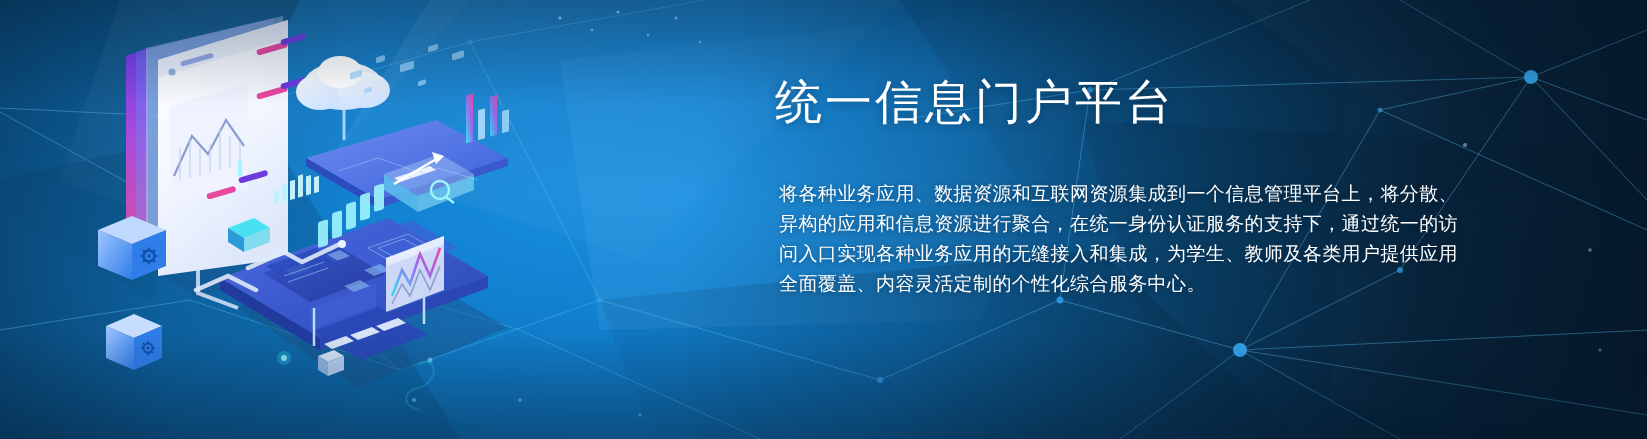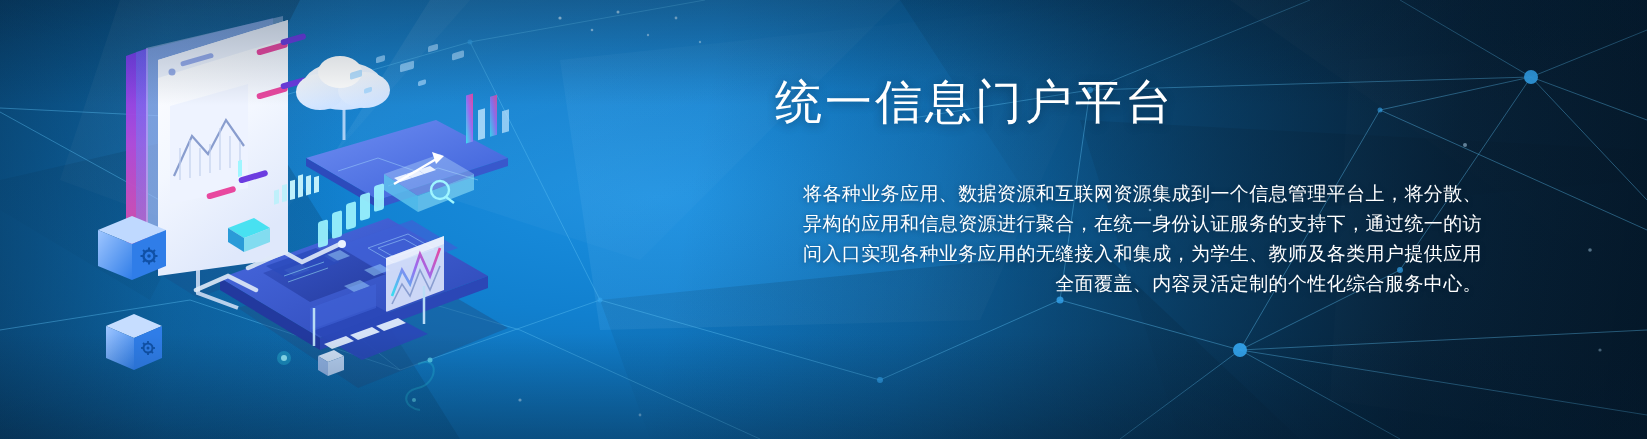--- a/index.html
+++ b/index.html
@@ -37,24 +37,23 @@
   }
   svg.layer{width:100%;height:100%;display:block;}
   
   #copy{position:absolute;left:775px;top:78px;width:700px;}
   #title{
     color:#ffffff;font-size:47px;line-height:1;letter-spacing:3px;
     font-weight:400;margin:0;text-shadow:0 2px 10px rgba(2,30,55,.45);
     white-space:nowrap;
   }
   #desc{
-    margin:15px;margin-top:54px;color:#ffffff;font-size:19px;line-height:30px;
+    margin:4px;margin-top:54px;color:#ffffff;font-size:19px;line-height:30px;
     letter-spacing:.4px;text-shadow:0 1px 5px rgba(2,30,55,.5);
     width:692px;
-    text-align:right;
   }
   .illus{position:absolute;left:88px;top:8px;width:470px;height:420px;}
 </style>
 </head>
 <body>
 
 <div id="banner">
 
   <div class="layer bg-base"></div>
 

